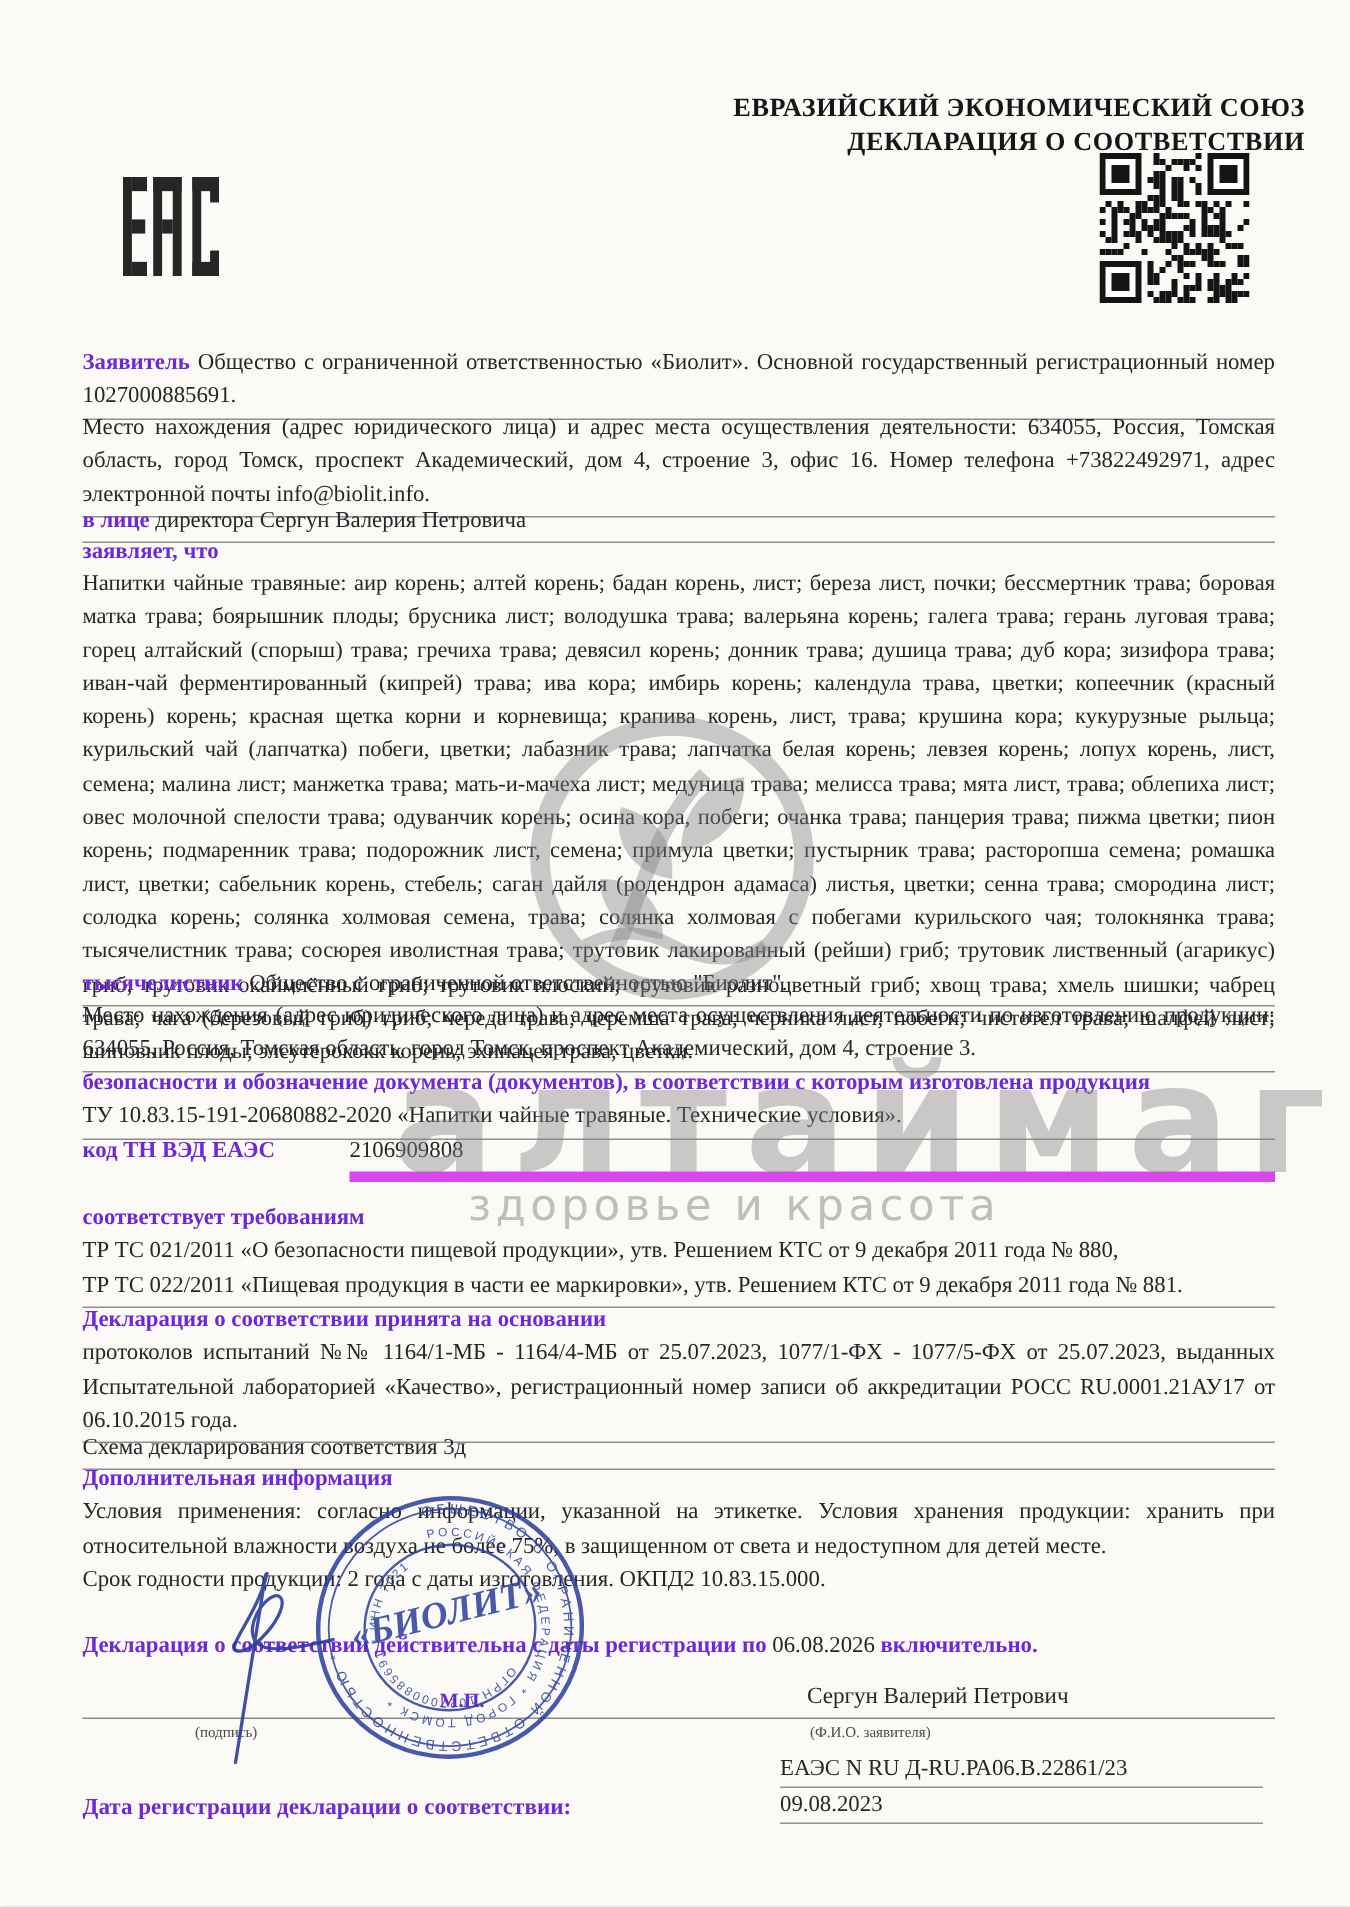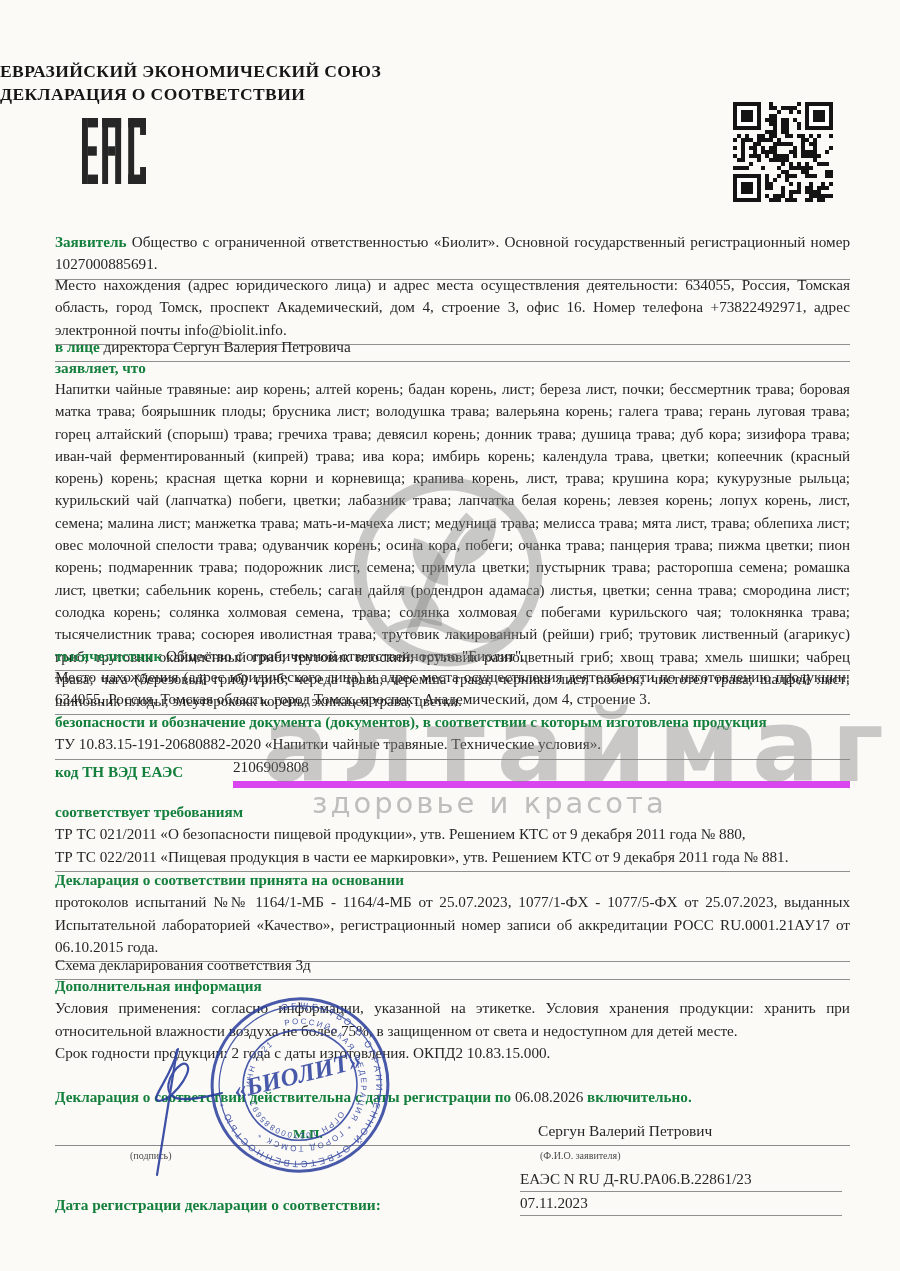--- a/index.html
+++ b/index.html
@@ -2,26 +2,26 @@
 <html><head>
 <meta charset="utf-8">
 <style>
   html,body{margin:0;padding:0;}
   body{background:#e9e9e7;font-family:"Liberation Serif","DejaVu Serif",serif;}
   .page{position:relative;width:900px;height:1271px;background:#fbfaf7;margin:0 auto;overflow:hidden;
         box-shadow:0 0 6px rgba(0,0,0,.25);color:#262626;}
   .blk{position:absolute;left:55px;width:795px;font-size:15.2px;line-height:22.3px;text-align:justify;}
   .blk p{margin:0;}
   .rule{border-bottom:1px solid #8f8f8f;padding-bottom:3px;}
-  b,.b{font-weight:bold;color:#15803d;}
-  .title{position:absolute;left:0;top:60px;width:870px;text-align:left;font-weight:bold;
+  b,.b{font-weight:bold;color:#6d28d9;}
+  .title{position:absolute;left:0;top:60px;width:870px;text-align:right;font-weight:bold;
          font-size:17.5px;line-height:23px;letter-spacing:.4px;color:#161616;}
   .eac{position:absolute;left:82px;top:118px;}
   .qr{position:absolute;left:733px;top:102px;width:100px;height:100px;}
-  .kv{display:flex;align-items:center;}
+  .kv{display:flex;}
   .kv .k{width:178px;flex:none;}
   .kv .v{flex:1;border-bottom:7px solid #d946ef;padding-bottom:3px;}
   .small{font-size:10px;color:#4a4a4a;}
   .abs{position:absolute;}
   
   .wm{position:absolute;z-index:5;pointer-events:none;font-family:"DejaVu Sans","Liberation Sans",sans-serif;}
   .wm-brand{left:262px;top:688px;font-size:100px;font-weight:bold;letter-spacing:12px;color:rgba(130,130,130,.42);}
   .wm-tag{left:312px;top:786px;font-size:29px;letter-spacing:3px;color:rgba(130,130,130,.5);}
   .wm-logo{left:350px;top:474px;}
   
@@ -361,21 +361,21 @@
   </div>
 
   <div class="line" style="left:55px;top:1145px;width:795px"></div>
   <div class="abs small" style="left:130px;top:1150px">(подпись)</div>
   <div class="abs b" style="left:293px;top:1126px;font-size:13.5px">М.П.</div>
   <div class="abs" style="left:538px;top:1122px;font-size:15.4px">Сергун Валерий Петрович</div>
   <div class="abs small" style="left:540px;top:1150px">(Ф.И.О. заявителя)</div>
 
   <div class="valrow" style="top:1170px">ЕАЭС N RU Д-RU.РА06.В.22861/23</div>
   <div class="abs b" style="left:55px;top:1196px;font-size:15.4px">Дата регистрации декларации о соответствии:</div>
-  <div class="valrow" style="top:1194px">07.11.2023</div>
+  <div class="valrow" style="top:1194px">09.08.2023</div>
 
   <div class="stamp">
     <svg width="184" height="184" viewBox="0 0 184 184">
       <defs>
         <path id="ringOuter" d="M92,16 a76,76 0 1,1 -0.01,0"></path>
         <path id="ringMid" d="M92,31 a61,61 0 1,1 -0.01,0"></path>
         <path id="ringInner" d="M92,44 a48,48 0 1,1 -0.01,0"></path>
       </defs>
       <g transform="rotate(-14 92 92)" stroke="#2a3e9d" fill="none">
         <ellipse cx="92" cy="92" rx="88" ry="86" stroke-width="3"></ellipse>

